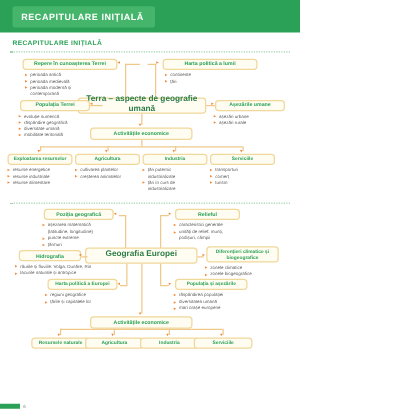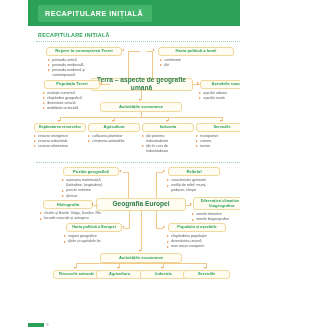--- a/index.html
+++ b/index.html
@@ -2,21 +2,21 @@
 <html><head>
 <meta charset="utf-8">
 <style>
   * { box-sizing: border-box; margin: 0; padding: 0; }
   html, body {
     width: 240px; height: 330px;
     background: #ffffff;
     font-family: "Liberation Sans", sans-serif;
     overflow: hidden;
   }
-  .page { position: relative; width: 240px; height: 330px; background:#fff;margin-left:28px; }
+  .page { position: relative; width: 240px; height: 330px; background:#fff; }
 
   
   .header-band {
     position: relative;
     height: 26px;
     background: #2aa157;
     display: flex; align-items: center;
   }
   .header-tab {
     margin-left: 10px;

